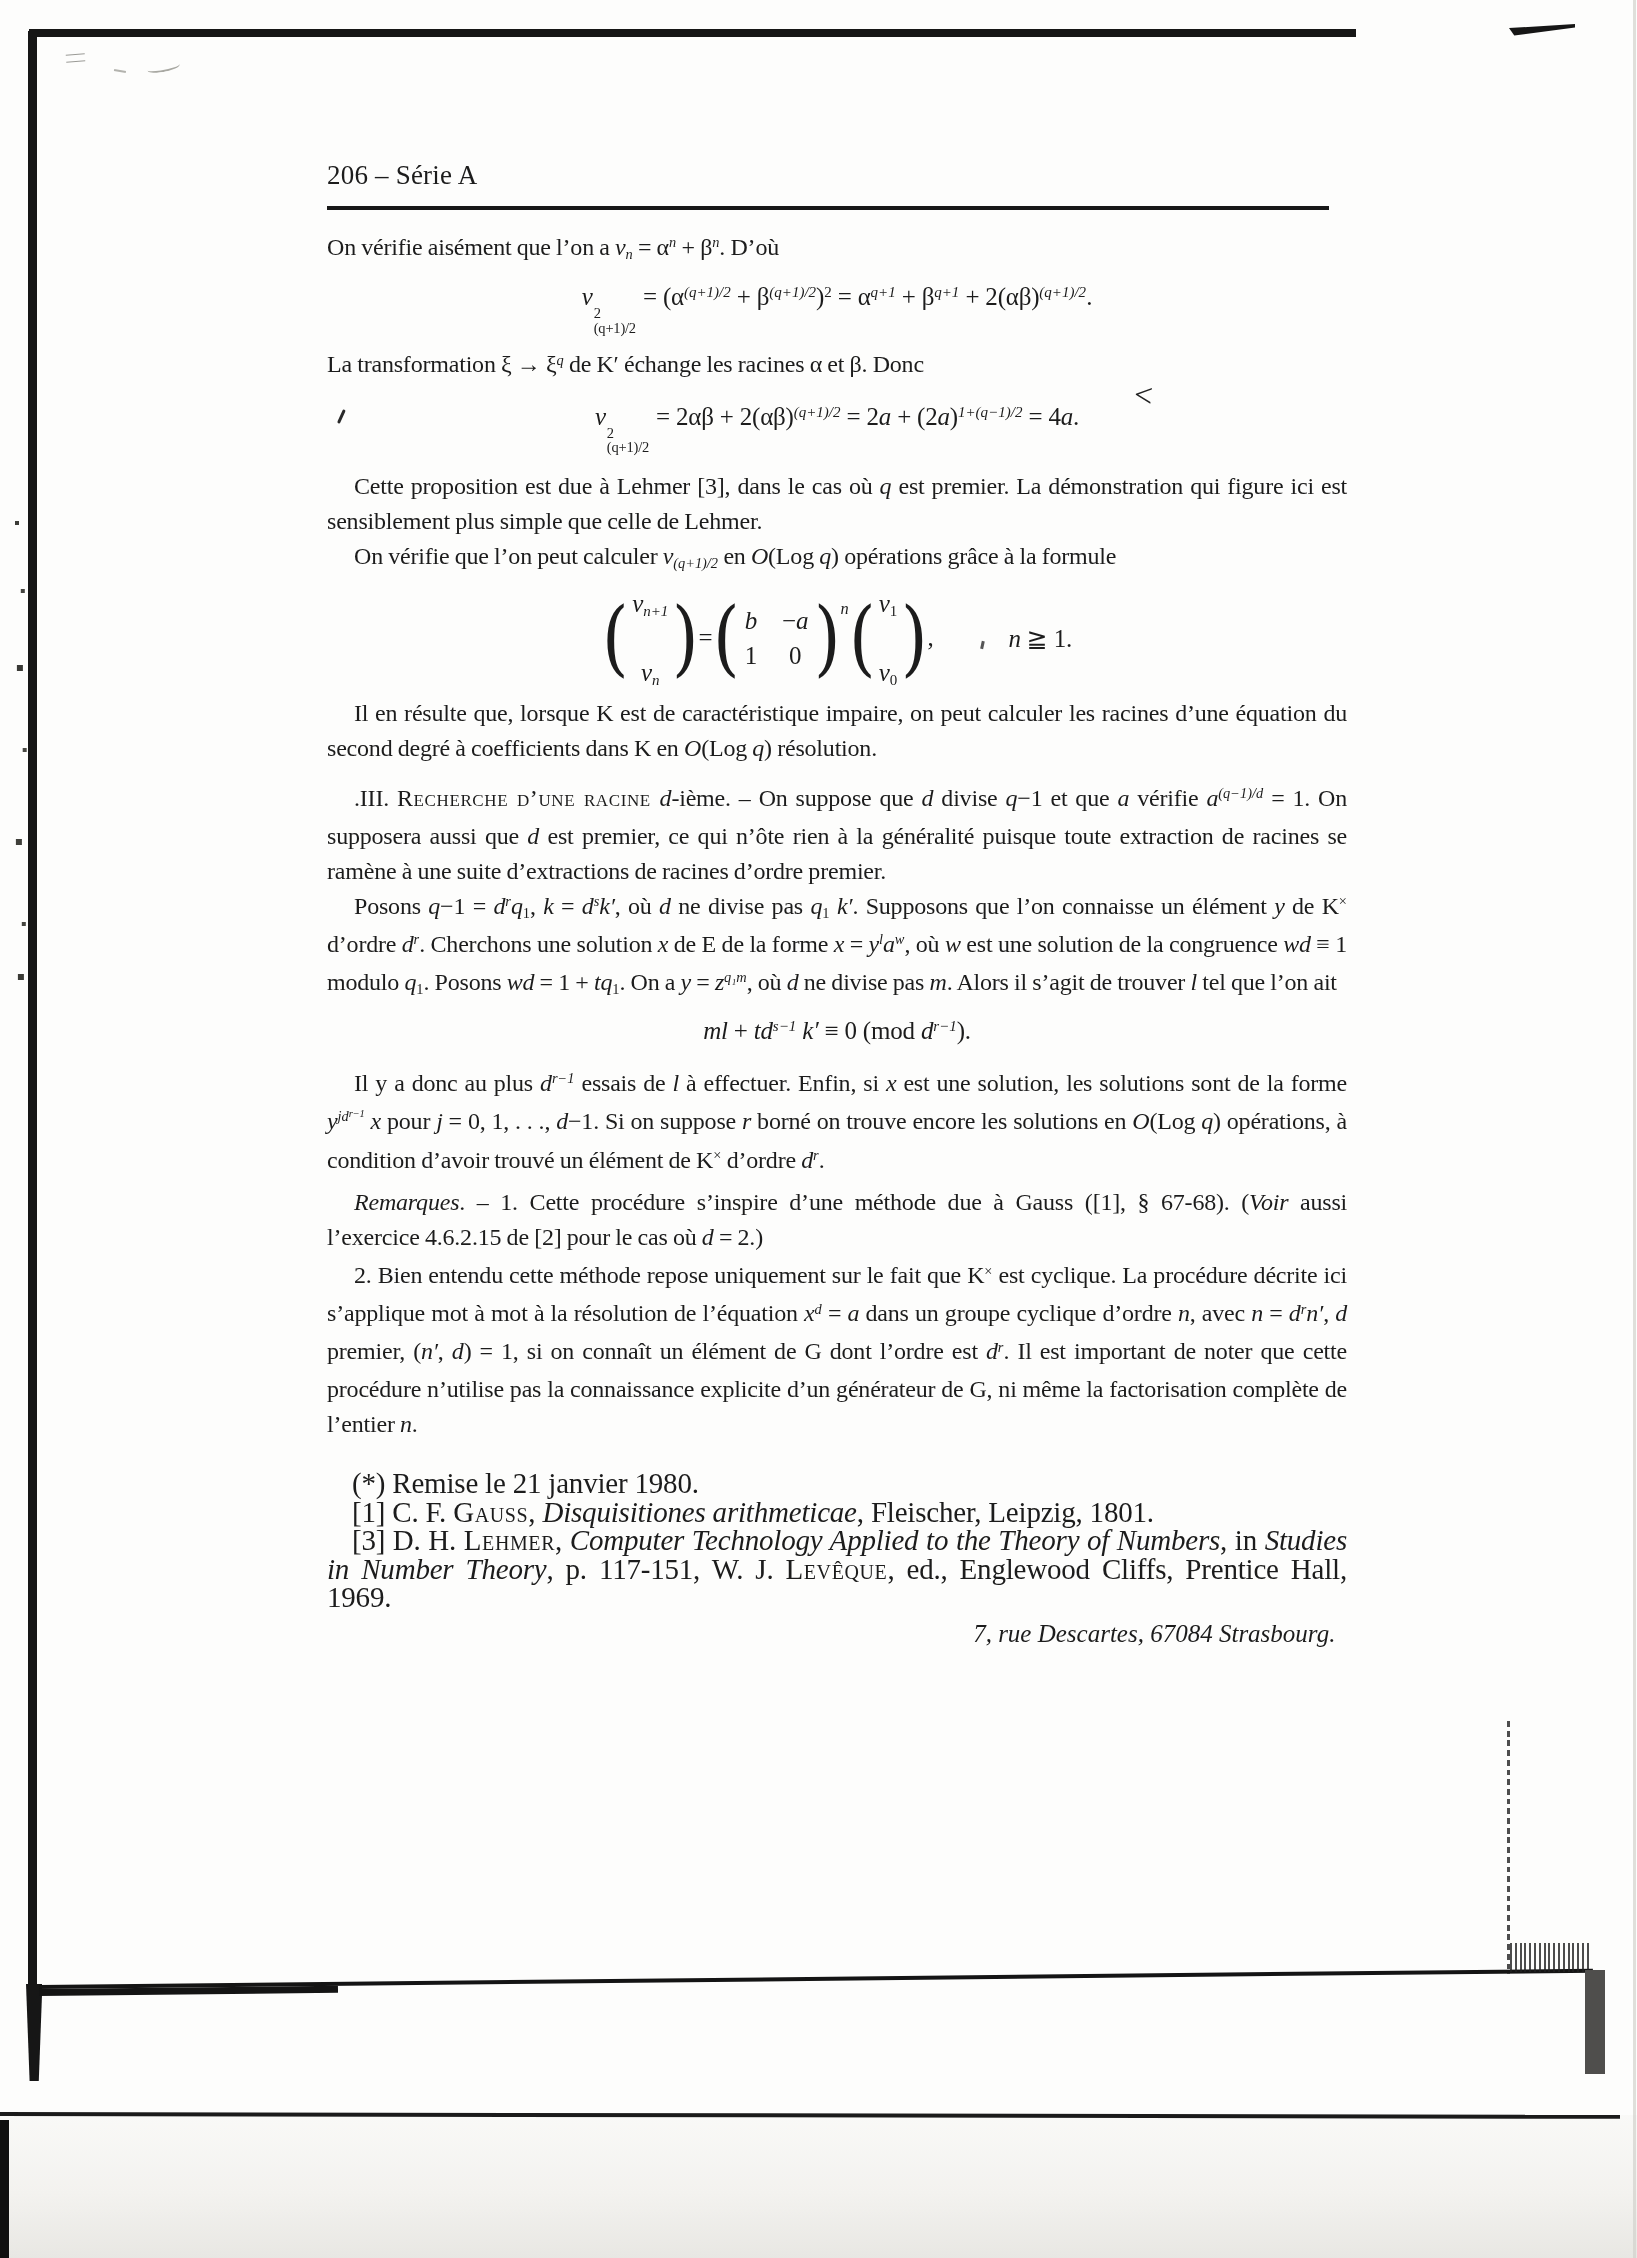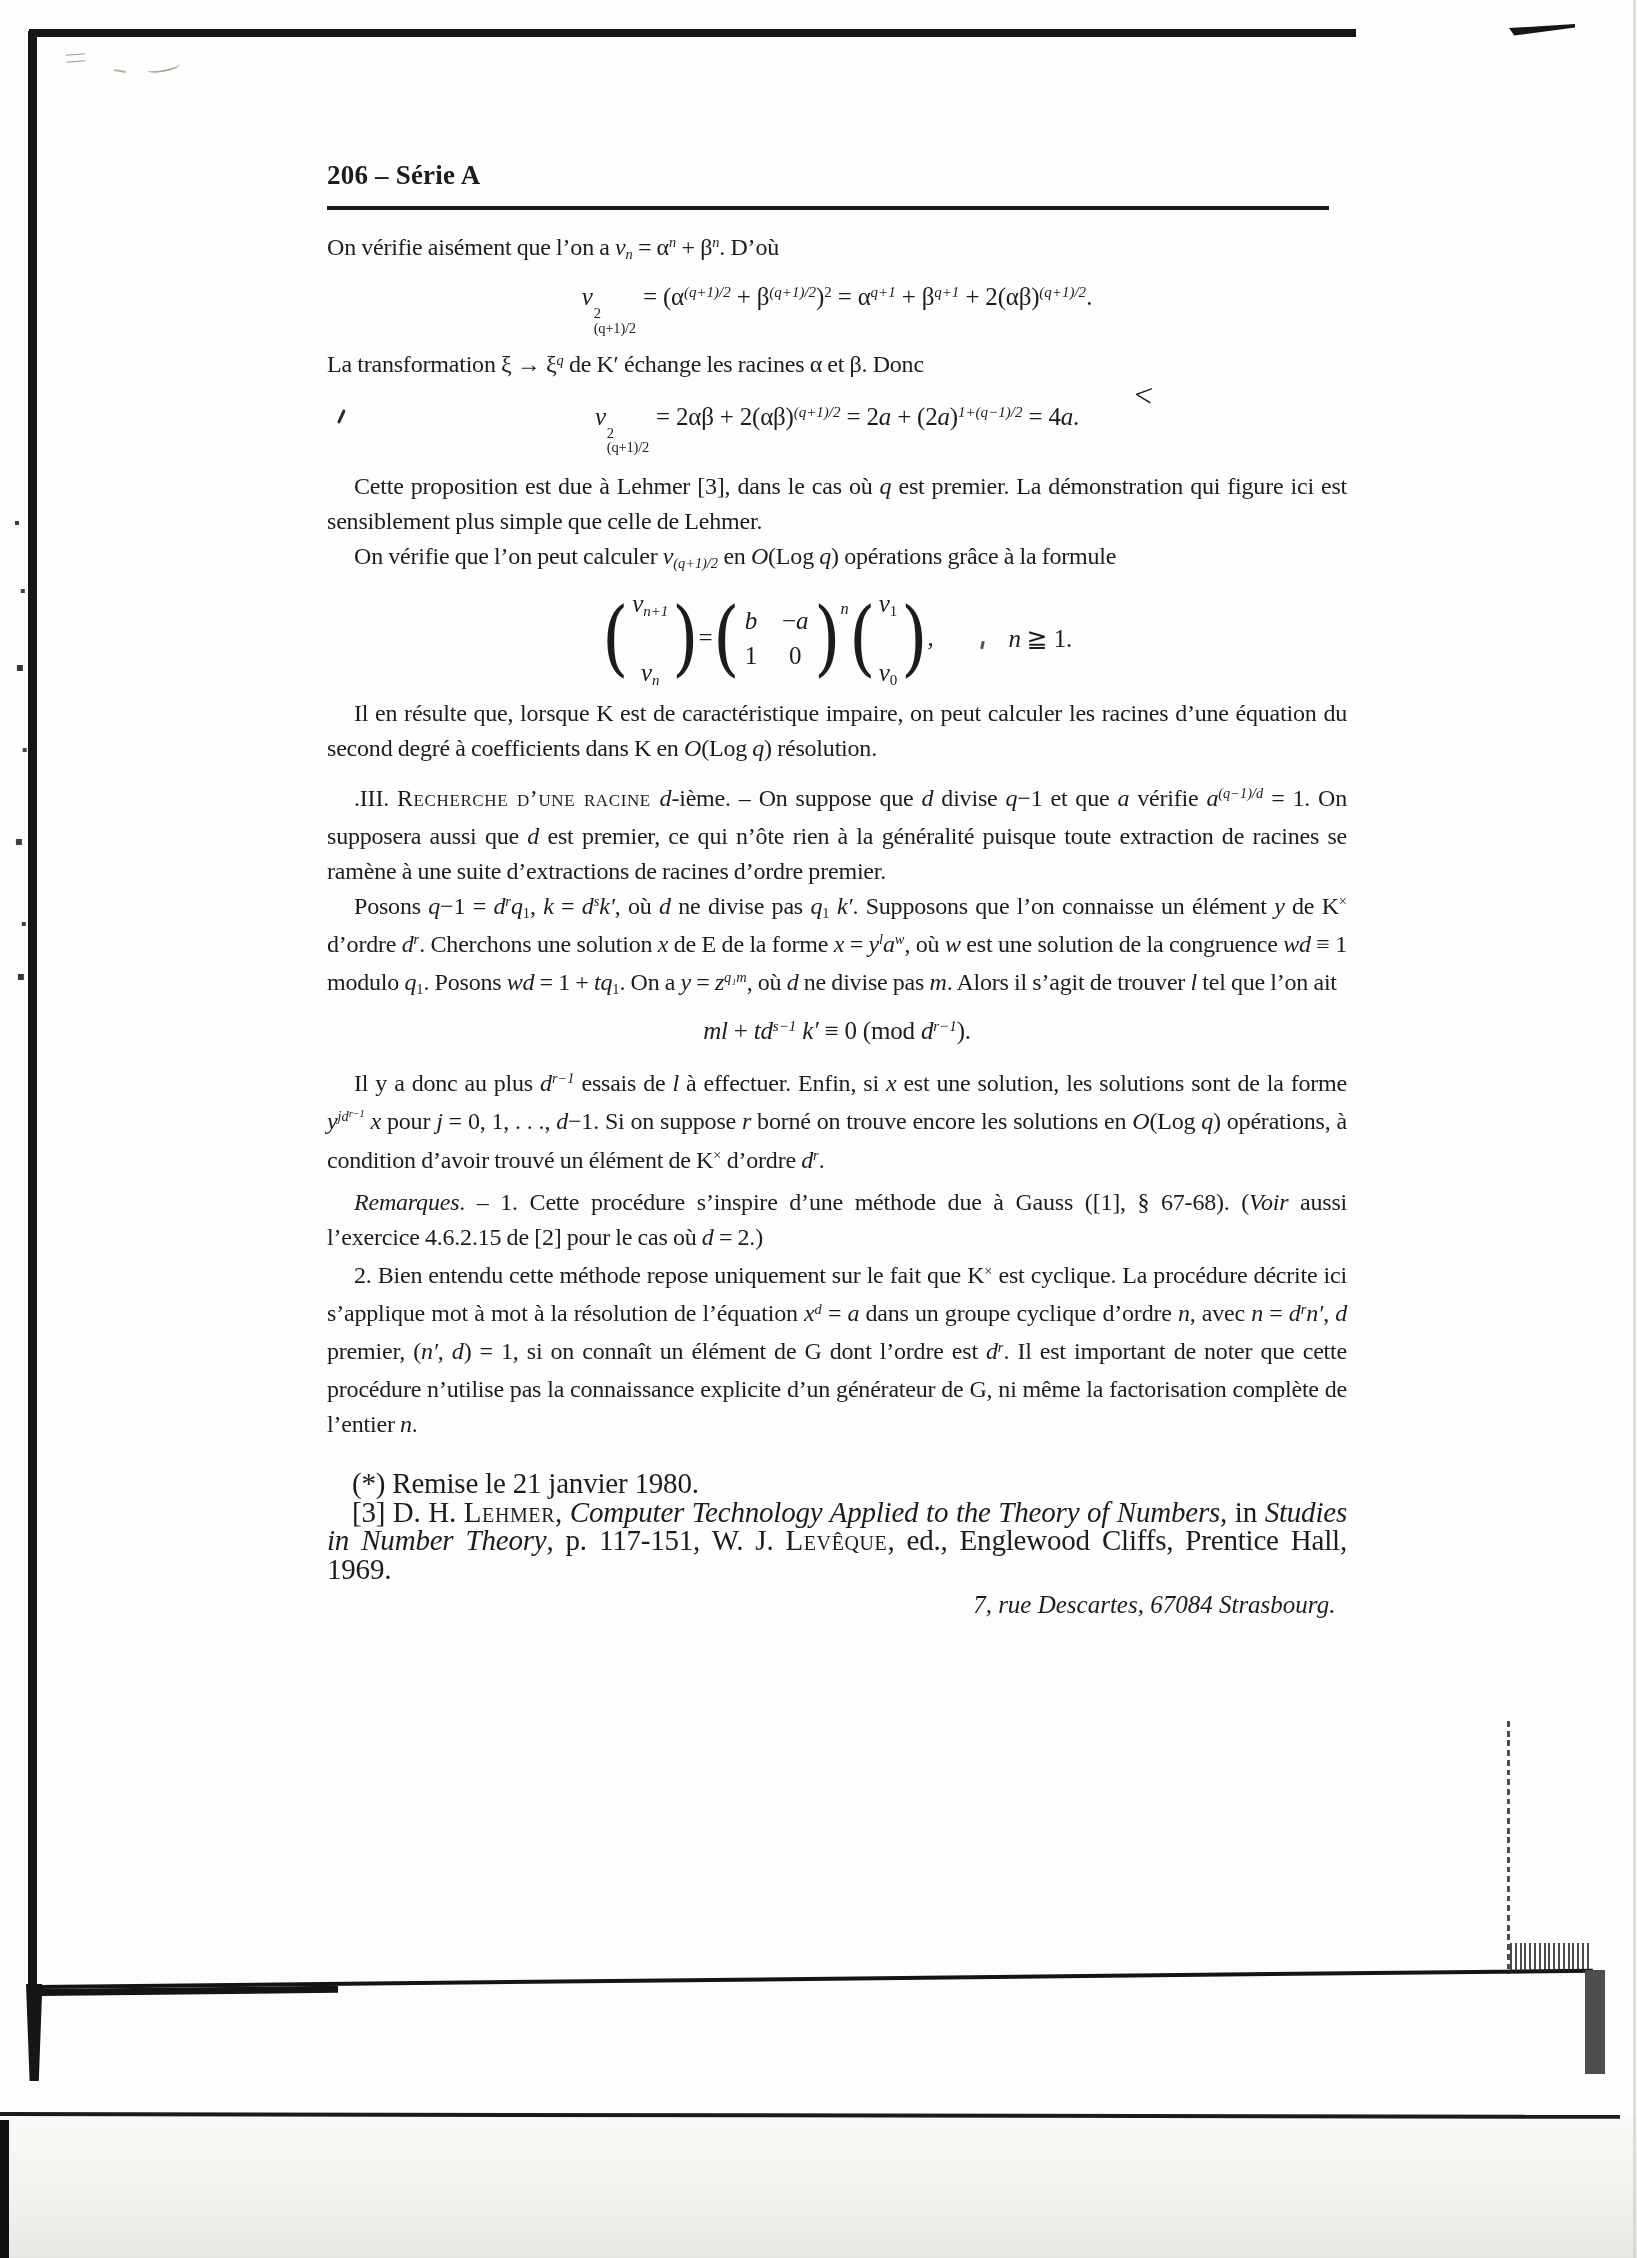--- a/index.html
+++ b/index.html
@@ -1,21 +1,21 @@
 <!DOCTYPE html>
 <html><head>
 <meta charset="utf-8">
 <style>
   html,body{margin:0;padding:0;background:#888;}
   .scan{position:relative;width:1638px;height:2258px;background:#fdfdfc;overflow:hidden;
         font-family:"Liberation Serif","DejaVu Serif","DejaVu Sans",serif;color:#1c1c1c;}
   
   .column{position:absolute;left:327px;top:160px;width:1020px;}
   .pheader{display:flex;justify-content:space-between;align-items:baseline;
-           font-size:27px;font-weight:700;letter-spacing:0.2px;}
+           font-size:27px;font-weight:400;letter-spacing:0.2px;}
   .rule{height:4.8px;background:#181818;width:1002px;margin-top:14.5px;}
   p.body{margin:0;font-size:24px;line-height:35px;text-align:justify;
          letter-spacing:-0.2px;word-spacing:-0.5px;}
   p.ind{text-indent:27px;}
   .eq{font-size:25px;line-height:39px;text-align:center;letter-spacing:-0.2px;}
   .it{font-style:italic;}
   .sc{font-variant:small-caps;letter-spacing:0.6px;}
   .sup{font-size:60%;position:relative;top:-0.55em;letter-spacing:0;}
   .sub{font-size:60%;position:relative;top:0.28em;letter-spacing:0;}
   .sup2{font-size:44%;position:relative;top:-1.15em;}
@@ -162,20 +162,21 @@
     <div class="eq" style="margin-top:7.7px;margin-bottom:11.6px;"><span class="it">ml</span><span> + </span><span class="it">td</span><span class="sup it">s−1</span><span> </span><span class="it">k′</span><span> ≡ 0 (mod </span><span class="it">d</span><span class="sup it">r−1</span><span>).</span></div>
 
     <p class="body ind"><span>Il y a donc au plus </span><span class="it">d</span><span class="sup it">r−1</span><span> essais de </span><span class="it">l</span><span> à effectuer. Enfin, si </span><span class="it">x</span><span> est une solution, les solutions sont de la forme </span><span class="it">y</span><span class="sup it">jd</span><span class="sup2 it">r−1</span><span> </span><span class="it">x</span><span> pour </span><span class="it">j</span><span> = 0, 1, . . ., </span><span class="it">d</span><span>−1. Si on suppose </span><span class="it">r</span><span> borné on trouve encore les solutions en </span><span class="it">O</span><span>(Log </span><span class="it">q</span><span>) opérations, à condition d’avoir trouvé un élément de K</span><span class="sup">×</span><span> d’ordre </span><span class="it">d</span><span class="sup it">r</span><span>.</span></p>
 
     <p class="body ind" style="margin-top:3.9px;"><span class="it">Remarques</span><span>. – 1. Cette procédure s’inspire d’une méthode due à Gauss ([1], § 67-68). (</span><span class="it">Voir</span><span> aussi l’exercice 4.6.2.15 de [2] pour le cas où </span><span class="it">d</span><span> = 2.)</span></p>
 
     <p class="body ind" style="margin-top:3.9px;"><span>2. Bien entendu cette méthode repose uniquement sur le fait que K</span><span class="sup">×</span><span> est cyclique. La procédure décrite ici s’applique mot à mot à la résolution de l’équation </span><span class="it">x</span><span class="sup it">d</span><span> = </span><span class="it">a</span><span> dans un groupe cyclique d’ordre </span><span class="it">n</span><span>, avec </span><span class="it">n</span><span> = </span><span class="it">d</span><span class="sup it">r</span><span class="it">n′</span><span>, </span><span class="it">d</span><span> premier, (</span><span class="it">n′</span><span>, </span><span class="it">d</span><span>) = 1, si on connaît un élément de G dont l’ordre est </span><span class="it">d</span><span class="sup it">r</span><span>. Il est important de noter que cette procédure n’utilise pas la connaissance explicite d’un générateur de G, ni même la factorisation complète de l’entier </span><span class="it">n</span><span>.</span></p>
 
     <div class="footnotes">
       <p><span>(*) Remise le 21 janvier 1980.</span></p>
+      <p><span>[1] C. F. </span><span class="sc">Gauss</span><span>, </span><span class="it">Disquisitiones arithmeticae</span><span>, Fleischer, Leipzig, 1801.</span></p>
       <p><span>[3] D. H. </span><span class="sc">Lehmer</span><span>, </span><span class="it">Computer Technology Applied to the Theory of Numbers</span><span>, in </span><span class="it">Studies in Number Theory</span><span>, p. 117-151, W. J. </span><span class="sc">Levêque</span><span>, ed., Englewood Cliffs, Prentice Hall, 1969.</span></p>
     </div>
 
     <div class="address">7, rue Descartes, 67084 Strasbourg.</div>
 
   </div>
 </div>
 
 
 </body></html>

